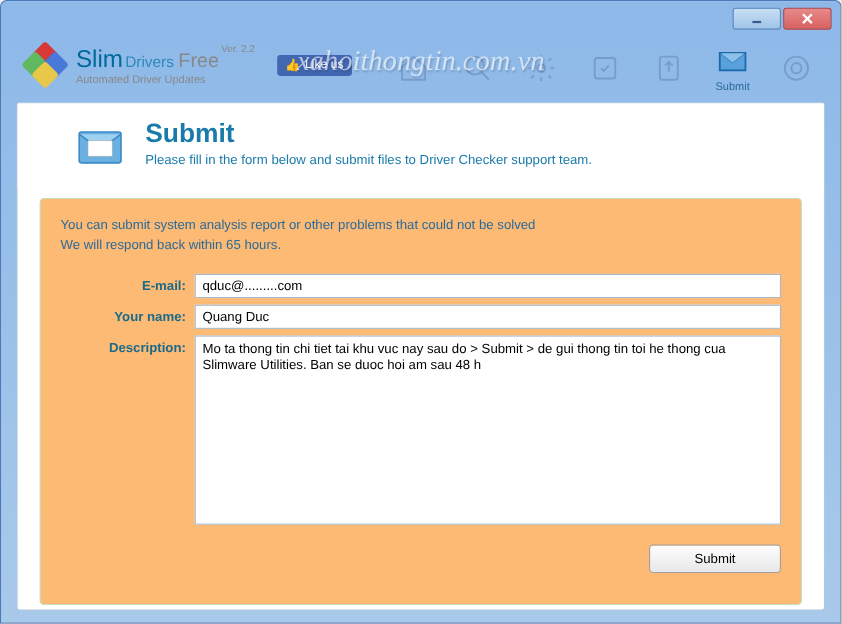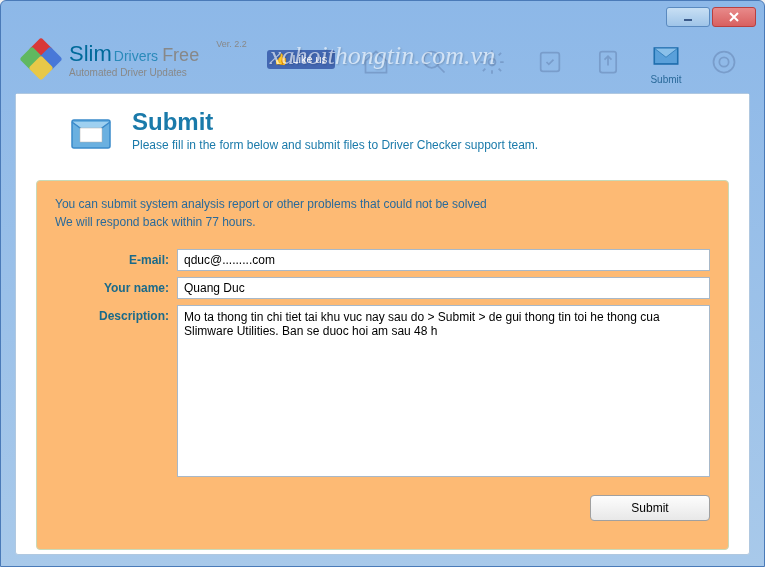--- a/index.html
+++ b/index.html
@@ -81,21 +81,21 @@
       flex-direction: column;
     }
     .logo-title {
       display: flex;
       align-items: baseline;
       gap: 2px;
     }
     .slim { font-size: 22px; color: #006a9a; font-weight: normal; }
     .drivers { font-size: 14px; color: #2a8aba; font-weight: 300; }
     .free { font-size: 18px; color: #888; font-weight: 300; margin-left: 2px; }
-    .version { font-size: 9px; color: #888; align-self: flex-start; margin-top: -2px; margin-left: 15px; }
+    .version { font-size: 9px; color: #888; align-self: flex-start; margin-top: -2px; }
     .tagline { font-size: 10px; color: #888; }
     .like-btn {
       margin-left: 20px;
       background: #4267b2;
       color: #fff;
       padding: 3px 8px;
       border-radius: 3px;
       font-size: 11px;
       display: flex;
       align-items: center;
@@ -357,21 +357,21 @@
       </div>
       <div class="page-title-area">
         <h1>Submit</h1>
         <div class="page-subtitle">Please fill in the form below and submit files to Driver Checker support team.</div>
       </div>
     </div>
 
     <div class="form-panel">
       <div class="form-info">
         <div>You can submit system analysis report or other problems that could not be solved</div>
-        <div>We will respond back within 77 hours.</div>
+        <div>We will respond back within 65 hours.</div>
       </div>
 
       <div class="form-row">
         <div class="form-label">E-mail:</div>
         <input class="form-input" type="text" value="qduc@.........com" style="">
       </div>
 
       <div class="form-row">
         <div class="form-label">Your name:</div>
         <input class="form-input" type="text" value="Quang Duc" style="">

